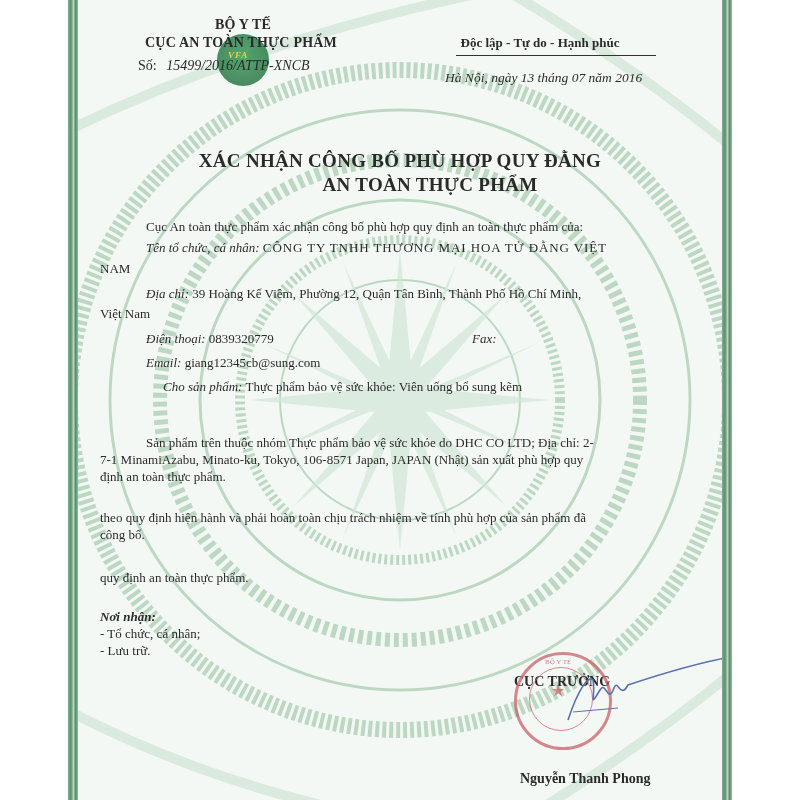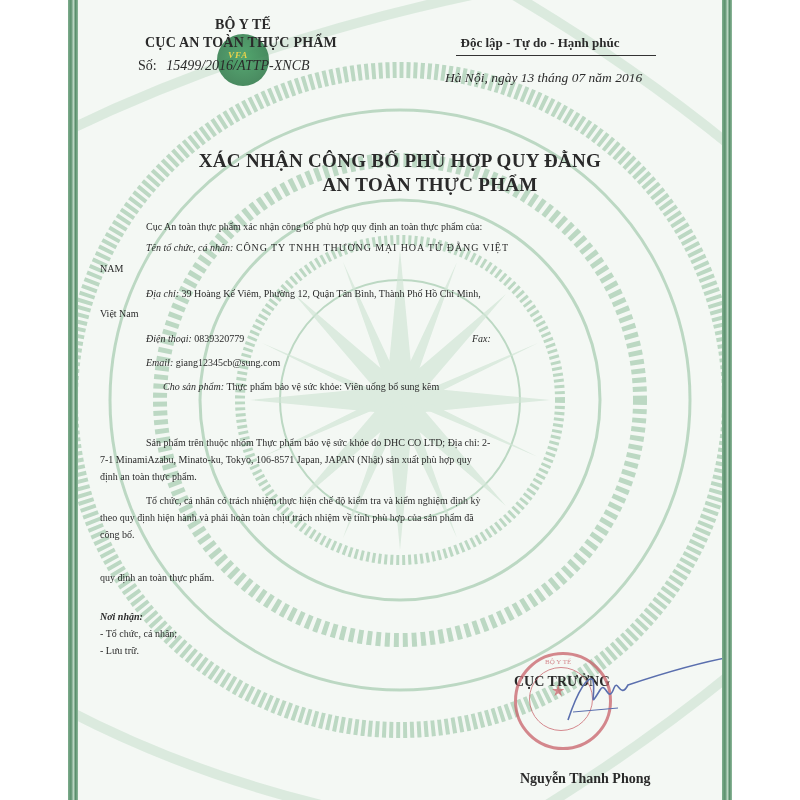--- a/index.html
+++ b/index.html
@@ -11,21 +11,21 @@
           background:linear-gradient(90deg,#7fae8e 0,#5a8f6c 30%,#b9d4c1 55%,#5a8f6c 75%,#8fb99c 100%); }
   .border-left { left:68px; }
   .border-right { left:722px; }
   .watermark { position:absolute; left:0; top:0; width:664px; height:800px; opacity:0.55; }
   .abs { position:absolute; white-space:nowrap; }
   .hdr-l { text-align:center; font-weight:bold; font-size:14px; letter-spacing:0.2px; }
   .hdr-r { text-align:center; font-weight:bold; font-size:14px; }
   .italic { font-style:italic; }
   .bold { font-weight:bold; }
   .title { width:664px; left:0; text-align:center; font-weight:bold; font-size:19px; letter-spacing:0.3px; }
-  .body-line { font-size:10px; line-height:16px; }
+  .body-line { font-size:13px; line-height:16px; }
   .logo { position:absolute; left:149px; top:34px; width:52px; height:52px; border-radius:50%;
           background:radial-gradient(circle at 50% 45%, #3a9a5a 0, #2e7d4a 60%, #246b3d 100%); opacity:0.85; }
   .logo-text { position:absolute; left:160px; top:50px; font-size:9px; font-weight:bold; font-style:italic;
           color:#e8d24a; letter-spacing:1px; }
   .underline-bar { position:absolute; height:1px; background:#333; }
   .stamp { position:absolute; left:515px; top:655px; width:92px; height:92px; border-radius:50%;
           border:3px solid #c9626a; opacity:0.75; }
   .stamp-inner { position:absolute; left:12px; top:12px; width:62px; height:62px; border-radius:50%;
           border:1.5px solid #c9626a; }
   .stamp-star { position:absolute; left:34px; top:26px; color:#c9626a; font-size:16px; }
@@ -114,21 +114,20 @@
 
   <div class="abs body-line" style="left:78px; top:379px;margin-left:17px;">
     <span class="italic">Cho sản phẩm:</span>
     <span>Thực phẩm bảo vệ sức khỏe: Viên uống bổ sung kẽm</span>
   </div>
 
   <div class="abs body-line" style="left:78px; top:435px;">Sản phẩm trên thuộc nhóm Thực phẩm bảo vệ sức khỏe do DHC CO LTD; Địa chỉ: 2-</div>
   <div class="abs body-line" style="left:32px; top:452px;">7-1 MinamiAzabu, Minato-ku, Tokyo, 106-8571 Japan, JAPAN (Nhật) sản xuất phù hợp quy</div>
   <div class="abs body-line" style="left:32px; top:469px;">định an toàn thực phẩm.</div>
 
-  <div class="abs body-line" style="left:78px; top:493px;">Tổ chức, cá nhân có trách nhiệm thực hiện chế độ kiểm tra và kiểm nghiệm định kỳ</div>
   <div class="abs body-line" style="left:32px; top:510px;">theo quy định hiện hành và phải hoàn toàn chịu trách nhiệm về tính phù hợp của sản phẩm đã</div>
   <div class="abs body-line" style="left:32px; top:527px;">công bố.</div>
 
   <div class="abs body-line" style="left:32px; top:570px;">quy định an toàn thực phẩm.</div>
 
   <div class="abs body-line bold italic" style="left:32px; top:609px;">Nơi nhận:</div>
   <div class="abs body-line" style="left:32px; top:626px;">- Tổ chức, cá nhân;</div>
   <div class="abs body-line" style="left:32px; top:643px;">- Lưu trữ.</div>
 
   <div class="abs bold" style="left:446px; top:626px; font-size:14px;margin-top:48px;">CỤC TRƯỞNG</div>

